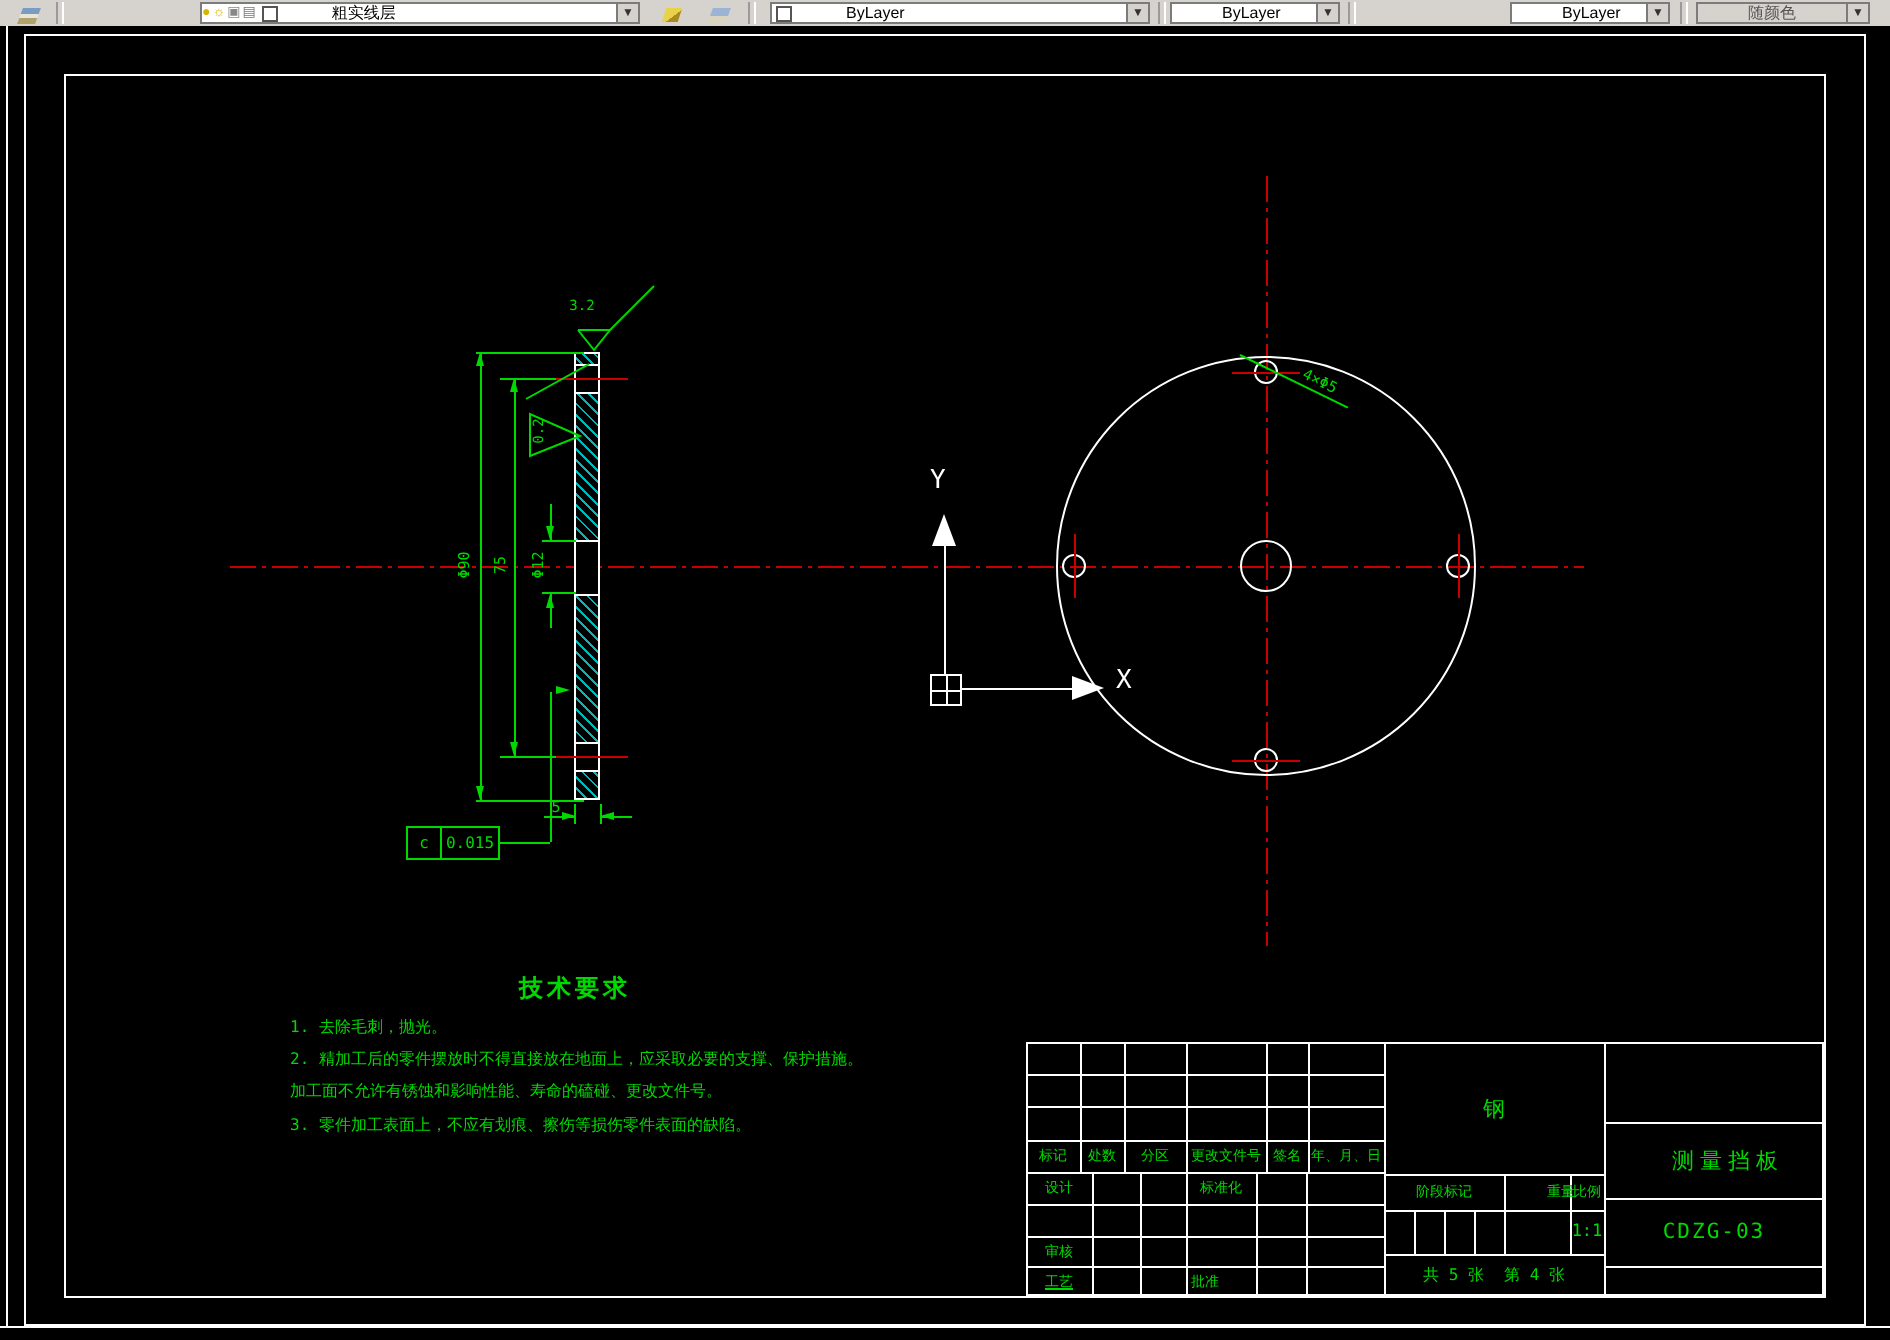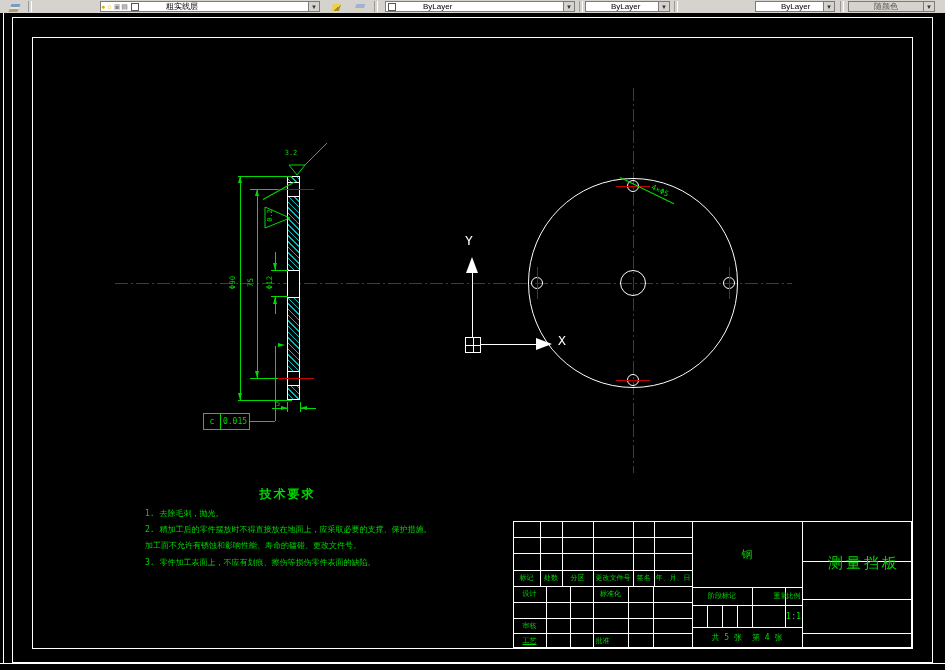--- a/index.html
+++ b/index.html
@@ -255,14 +255,15 @@
   <div class="tbt" style="left:179px;top:66px;width:60px;height:18px;">阶段标记</div>
   <div class="tbt" style="left:251px;top:66px;width:33px;height:18px;">重量</div>
   <div class="tbt" style="left:272px;top:66px;width:17px;height:18px;">比例</div>
   <div class="tbt" style="left:272px;top:84px;width:17px;height:22px;font-size:8.5px;">1:1</div>
 
   <div class="tbt" style="left:179px;top:106px;width:110px;height:20px;font-size:8px;gap:10px;">
     <span>共 5 张</span>
     <span>第 4 张</span>
   </div>
 
-  <div class="tbt" style="left:289px;top:23px;width:124px;height:38px;font-size:15px;letter-spacing:3px;">测量挡板</div>
+  <div class="tbt" style="left:289px;top:40px;width:124px;height:38px;font-size:11px;letter-spacing:3px;">测量挡板</div>
+  <div class="tbt" style="left:289px;top:78px;width:110px;height:34px;font-size:10.5px;letter-spacing:1px;">CDZG-03</div>
 </div>
 
 </body></html>

